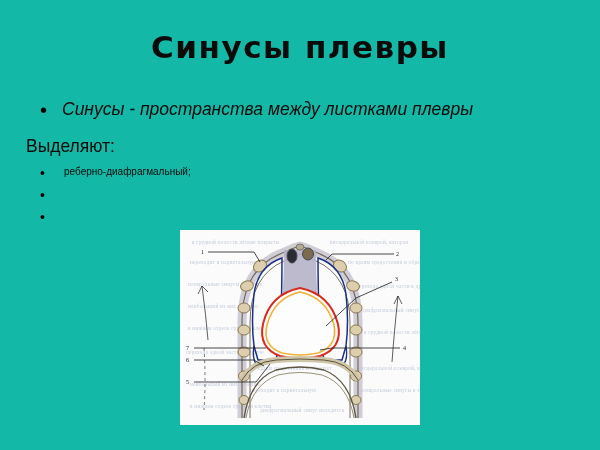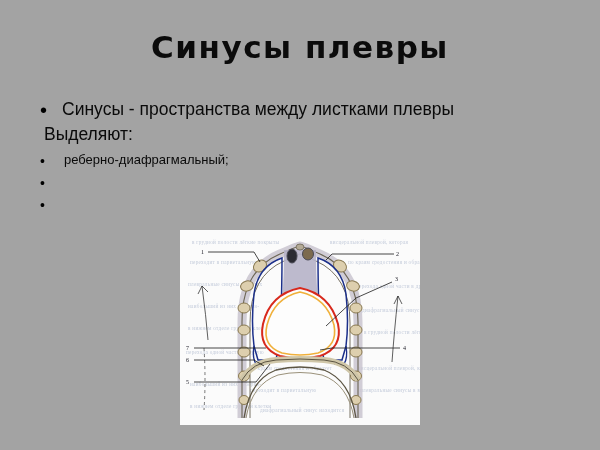--- a/index.html
+++ b/index.html
@@ -9,21 +9,21 @@
   body {
     width: 600px;
     height: 450px;
     overflow: hidden;
     font-family: "Liberation Sans", sans-serif;
   }
   #slide {
     position: relative;
     width: 600px;
     height: 450px;
-    background: #a3a3a3;
+    background: #14b8a6;
     overflow: hidden;
   }
 
   
   #slide-title {
     position: absolute;
     top: 30px;
     left: 0;
     width: 600px;
     text-align: center;
@@ -56,27 +56,28 @@
     line-height: 22px;
     text-align: left;
     margin-top: 1px;
   }
   .main-bullet .txt {
     font-size: 17.5px;
     line-height: 23px;
     color: #0a0a0a;
     margin-left: 8px;
     white-space: nowrap;
+    font-style: italic;
   }
   .plain-line {
-    padding-left: 44px;
+    padding-left: 26px;
     font-size: 17.5px;
     line-height: 23px;
     color: #0a0a0a;
-    margin-top: 2px;
+    margin-top: 14px;
     white-space: nowrap;
   }
   .sub-list {
     margin-top: 6px;
     padding-left: 40px;
   }
   .sub-item {
     display: flex;
     align-items: flex-start;
     margin-bottom: 5px;
@@ -84,21 +85,21 @@
   .sub-item .dot {
     width: 12px;
     flex: 0 0 12px;
     color: #000;
     font-size: 14px;
     line-height: 16px;
     text-align: left;
     margin-top: 1px;
   }
   .sub-item .txt {
-    font-size: 13px;
+    font-size: 10px;
     line-height: 16px;
     color: #0a0a0a;
     margin-left: 12px;
     white-space: nowrap;
   }
 
   
   #figure {
     position: absolute;
     left: 180px;

